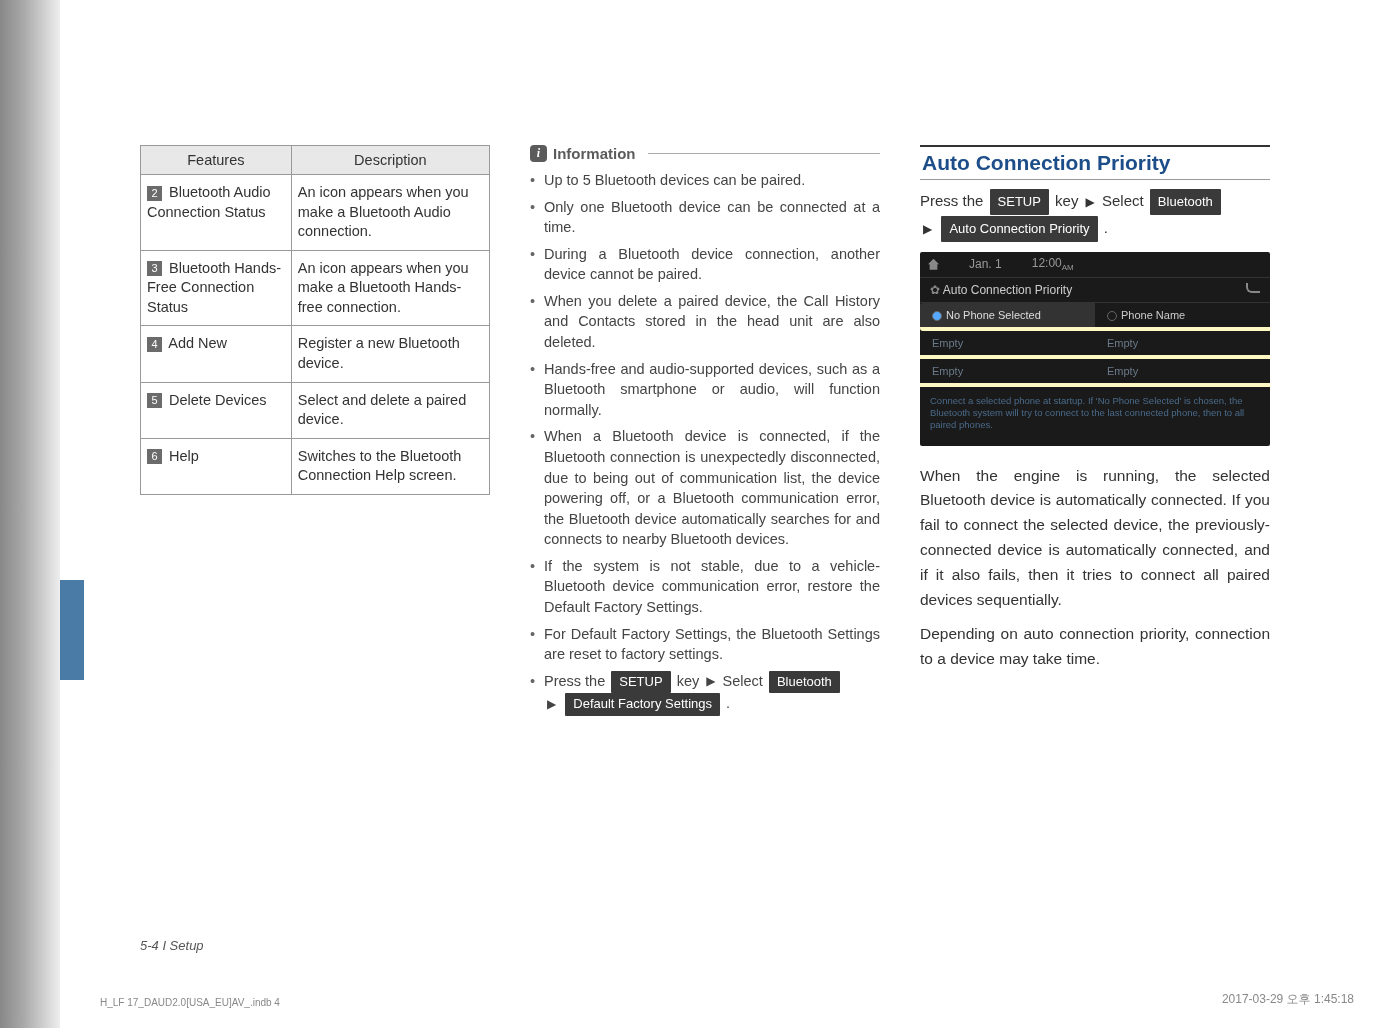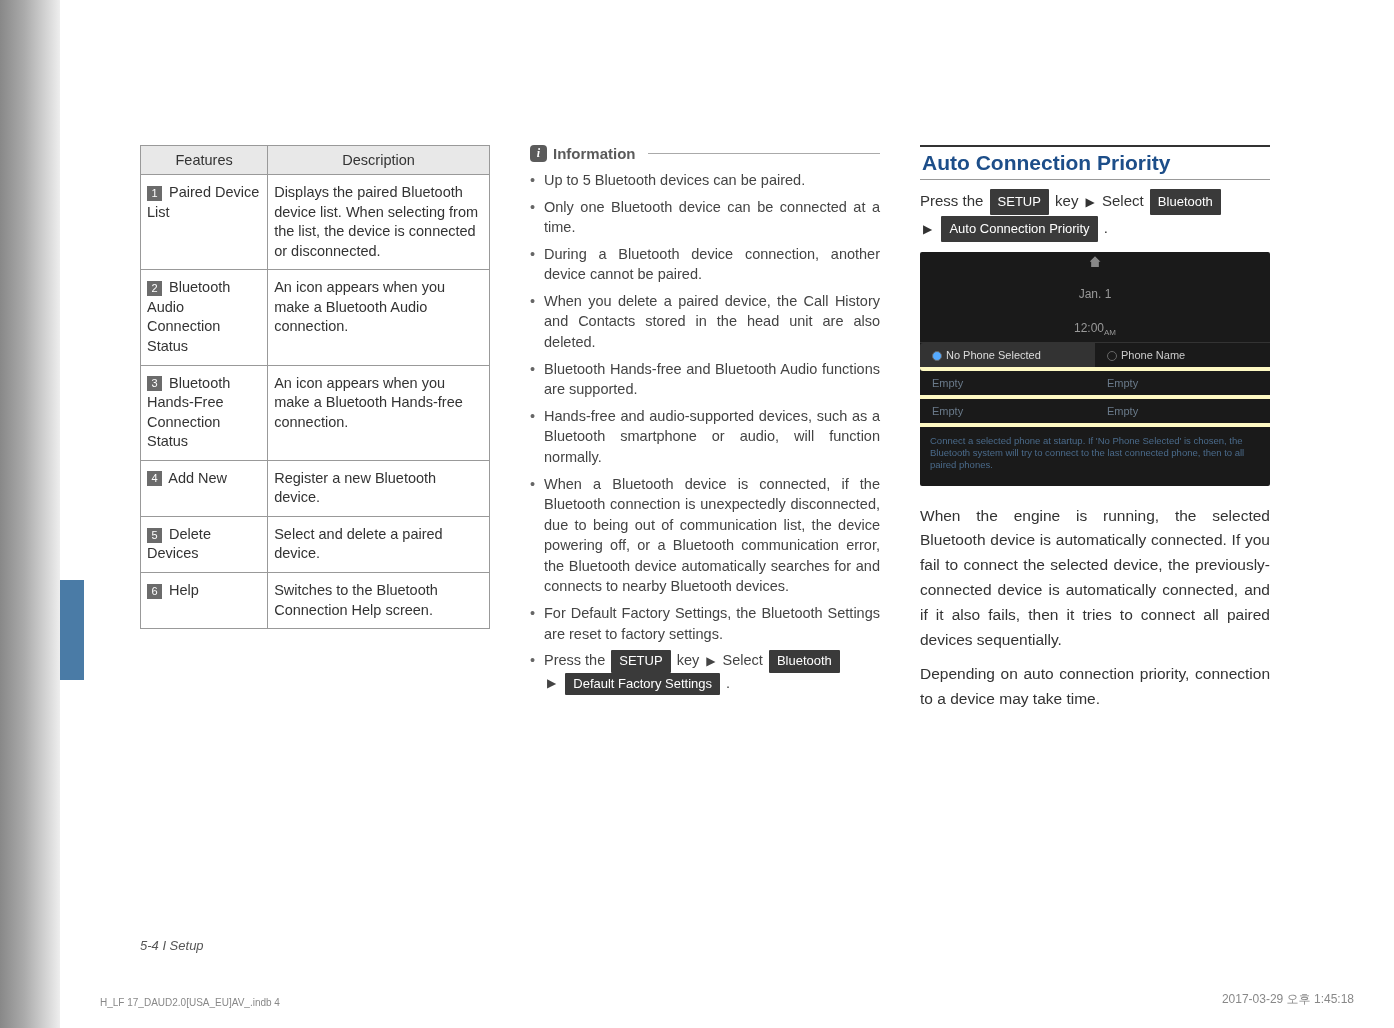--- a/index.html
+++ b/index.html
@@ -156,25 +156,24 @@
       border-radius: 2px;
       font-size: 11px;
       color: #aab;
       margin-bottom: 18px;
       overflow: hidden;
     }
     .ss-top {
       display: flex;
       align-items: center;
       padding: 4px 8px;
-      gap: 20px;
+      gap: 30px;
       color: #999;
       font-size: 12px;
       border-bottom: 1px solid #333;
-      flex-direction: column;
     }
     .ss-title {
       display: flex;
       justify-content: space-between;
       padding: 5px 10px;
       color: #ccc;
       font-size: 12px;
       border-bottom: 1px solid #333;
     }
     .ss-row {
@@ -267,24 +266,20 @@
 
   <div class="col">
     <table class="features">
       <thead>
         <tr>
           <th>Features</th>
           <th>Description</th>
         </tr>
       </thead>
       <tbody>
-        <tr>
-          <td><span class="numbadge">1</span> <span>Paired Device List</span></td>
-          <td>Displays the paired Bluetooth device list. When selecting from the list, the device is connected or disconnected.</td>
-        </tr>
         <tr>
           <td><span class="numbadge">2</span> <span>Bluetooth Audio Connection Status</span></td>
           <td>An icon appears when you make a Bluetooth Audio connection.</td>
         </tr>
         <tr>
           <td><span class="numbadge">3</span> <span>Bluetooth Hands-Free Connection Status</span></td>
           <td>An icon appears when you make a Bluetooth Hands-free connection.</td>
         </tr>
         <tr>
           <td><span class="numbadge">4</span> <span>Add New</span></td>
@@ -305,23 +300,23 @@
   <div class="col">
     <div class="info-heading">
       <span class="info-icon">i</span>
       <span>Information</span>
     </div>
     <ul class="infolist">
       <li>Up to 5 Bluetooth devices can be paired.</li>
       <li>Only one Bluetooth device can be connected at a time.</li>
       <li>During a Bluetooth device connection, another device cannot be paired.</li>
       <li>When you delete a paired device, the Call History and Contacts stored in the head unit are also deleted.</li>
-      <li>Bluetooth Hands-free and Bluetooth Audio functions are supported.</li>
       <li>Hands-free and audio-supported devices, such as a Bluetooth smartphone or audio, will function normally.</li>
       <li>When a Bluetooth device is connected, if the Bluetooth connection is unexpectedly disconnected, due to being out of communication list, the device powering off, or a Bluetooth communication error, the Bluetooth device automatically searches for and connects to nearby Bluetooth devices.</li>
+      <li>If the system is not stable, due to a vehicle-Bluetooth device communication error, restore the Default Factory Settings.</li>
       <li>For Default Factory Settings, the Bluetooth Settings are reset to factory settings.</li>
       <li>
         <span>Press the</span>
         <span class="keycap">SETUP</span>
         <span>key</span>
         <span class="tri">▶</span>
         <span>Select</span>
         <span class="keycap">Bluetooth</span>
         <br>
         <span class="tri">▶</span>
@@ -344,20 +339,24 @@
     </div>
 
     <div class="screenshot">
       <div class="ss-top">
         <span class="home-icon"></span>
         <span>Jan. 1</span>
         <span>
           <span>12:00</span><sub style="font-size:8px;">AM</sub>
         </span>
       </div>
+      <div class="ss-title">
+        <span><span class="gear">✿</span> <span>Auto Connection Priority</span></span>
+        <span class="back-icon"></span>
+      </div>
       <div class="ss-row">
         <div class="ss-cell sel"><span class="radio" style="background:#5af;"></span><span>No Phone Selected</span></div>
         <div class="ss-cell selr"><span class="radio"></span><span>Phone Name</span></div>
       </div>
       <div class="ss-row">
         <div class="ss-cell">Empty</div>
         <div class="ss-cell">Empty</div>
       </div>
       <div class="ss-row">
         <div class="ss-cell">Empty</div>

